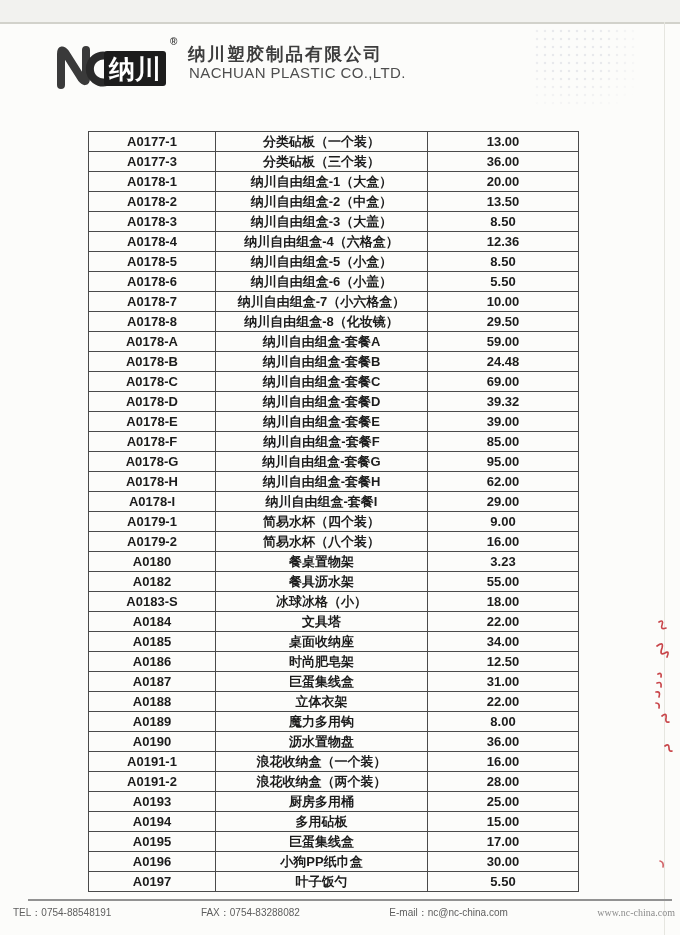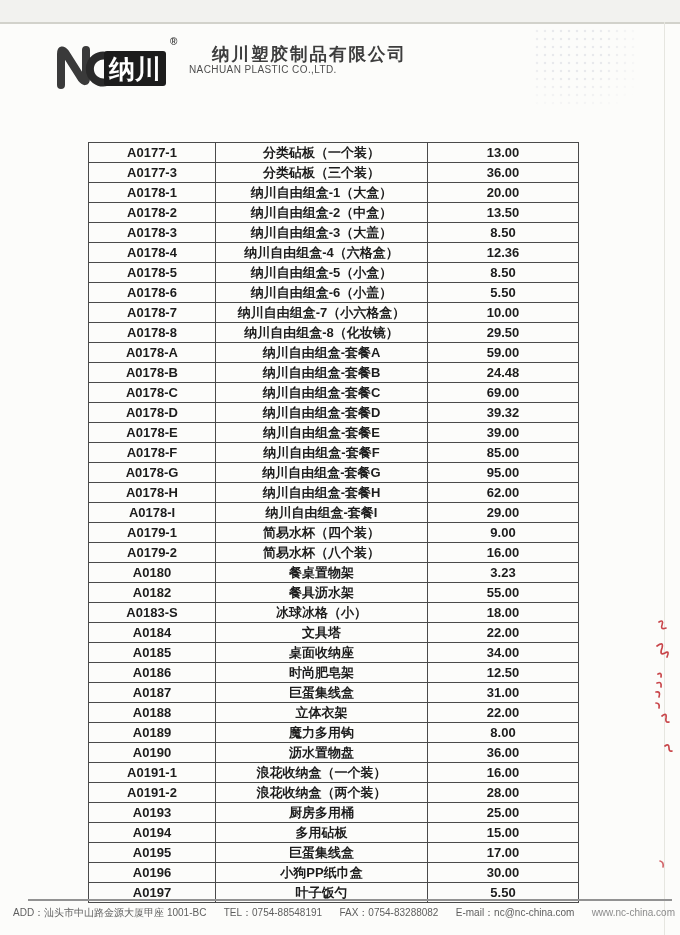--- a/index.html
+++ b/index.html
@@ -31,31 +31,30 @@
   
   .logo{position:absolute;left:54px;top:40px;width:130px;height:52px;}
   .reg{
     position:absolute;left:116px;top:-4px;
     font-size:10px;color:#3a3a3a;font-weight:bold;
   }
   .company-cn{
     position:absolute;left:188px;top:42px;
     font-size:17.5px;font-weight:bold;color:#3d3d3d;letter-spacing:2px;
     white-space:nowrap;
-    margin-left:24px;
   }
   .company-en{
     position:absolute;left:189px;top:64px;
-    font-size:10px;color:#4e4e4e;letter-spacing:.4px;
+    font-size:15px;color:#4e4e4e;letter-spacing:.4px;
     white-space:nowrap;
     text-align:right;
   }
   
   table.price{
-    position:absolute;left:88px;top:142px;
+    position:absolute;left:88px;top:131px;
     width:490px;border-collapse:collapse;table-layout:fixed;
   }
   table.price td{
     border:1px solid #4a4a4a;
     height:19px;padding:0;
     font-weight:bold;font-size:13px;line-height:1;
     color:#1c1c1c;text-align:center;
     overflow:hidden;white-space:nowrap;
   }
   col.c1{width:127px;} col.c2{width:212px;} col.c3{width:151px;}
@@ -65,21 +64,21 @@
   
   .footer-line{
     position:absolute;left:28px;top:899px;width:644px;height:2px;
     background:#929292;
   }
   .footer-text{
     position:absolute;left:13px;top:906px;width:662px;
     display:flex;justify-content:space-between;align-items:baseline;
     font-size:10px;color:#5e5e5e;white-space:nowrap;
   }
-  .footer-text .site{color:#8c8c8c;}
+  .footer-text .site{color:#8c8c8c;font-family:Liberation Serif, serif;}
 </style>
 </head>
 <body>
 
 <div class="page">
 
   <div class="top-band"></div>
   <div class="edge-line"></div>
   <div class="halftone"></div>
 
@@ -307,20 +306,19 @@
     </svg>
   </div>
   <div class="red-mark-2">
     <svg width="8" height="10" viewBox="0 0 8 10">
       <path d="M2 2 q4 1 3 6" fill="none" stroke="#c0272d" stroke-width="1.6" opacity="0.7" stroke-linecap="round"></path>
     </svg>
   </div>
 
   <div class="footer-line"></div>
   <div class="footer-text">
-    <span>ADD：汕头市中山路金源大厦甲座 1001-BC</span>
     <span>TEL：0754-88548191</span>
     <span>FAX：0754-83288082</span>
     <span>E-mail：nc@nc-china.com</span>
     <span class="site">www.nc-china.com</span>
   </div>
 
 </div>
 
 </body></html>

